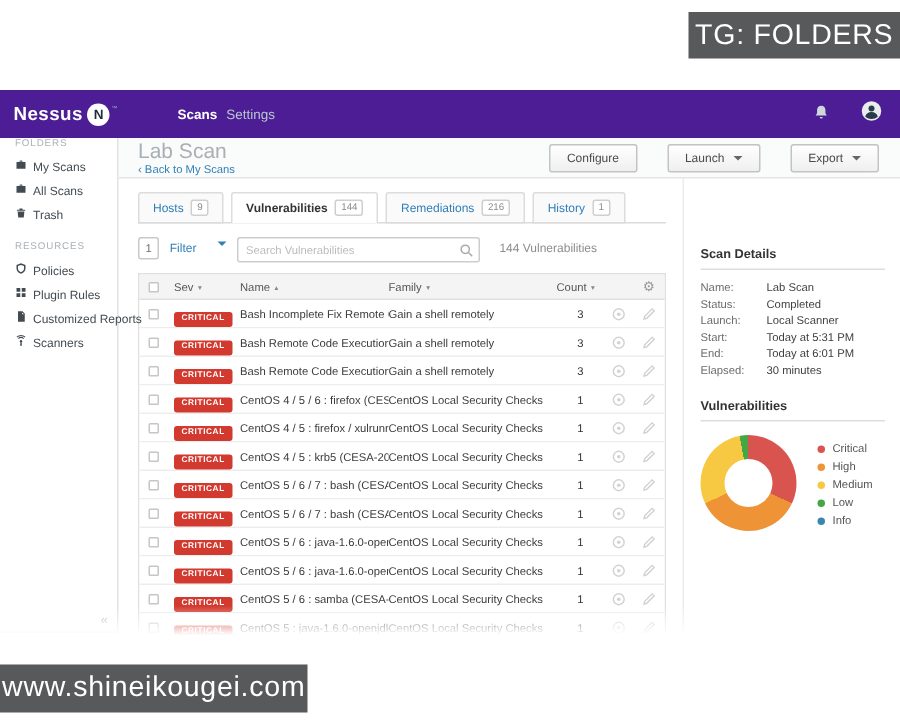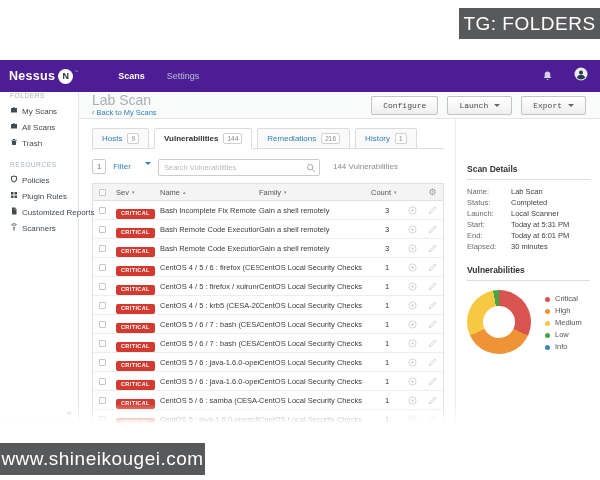--- a/index.html
+++ b/index.html
@@ -13,42 +13,42 @@
   
   .app { position:absolute; top:60px; left:0; width:600px; height:370px; background:#fff; overflow:hidden; }
   .fade { position:absolute; left:0; right:0; bottom:0; height:26px; background:linear-gradient(to bottom, rgba(255,255,255,0), #fff 75%); pointer-events:none; z-index:5; }
 
   
   .topbar { height:32px; background:#4c1d95; display:flex; align-items:center; color:#fff; }
   .brand { display:flex; align-items:flex-start; margin-left:9px; }
   .brand-name { font-size:12.5px; font-weight:bold; letter-spacing:.3px; }
   .brand-badge { width:15px; height:15px; background:#fff; color:#1f2c38; border-radius:50%; font-size:9px; font-weight:bold; display:flex; align-items:center; justify-content:center; margin-left:3px; margin-top:0px; }
   .brand-tm { font-size:4px; color:#9fb0bd; margin-left:1px; }
-  .topnav { display:flex; margin-left:40px; gap:22px; }
+  .topnav { display:flex; margin-left:40px; gap:6px; }
   .topnav-item { font-size:9px; color:#b9c5cf; cursor:pointer; }
   .topnav-item.active { color:#fff; font-weight:bold; }
   .topbar-right { margin-left:auto; display:flex; align-items:center; gap:22px; margin-right:12px; }
 
   
   .mainrow { display:flex; height:344px; }
   .sidebar { width:79px; border-right:1px solid #e2e2e2; border-bottom:1px solid #e2e2e2; height:330px; position:relative; background:#fff; flex:none; }
   .side-heading { font-size:6.5px; color:#a9b1b7; letter-spacing:.6px; padding:0 0 4px 10px; }
   .side-item { display:flex; align-items:center; gap:4px; padding:3px 0 3px 10px; font-size:8px; color:#434b52; cursor:pointer; white-space:nowrap; }
   .side-item svg { flex:none; }
   .side-gap { height:10px; }
   .side-collapse { position:absolute; right:6px; bottom:3px; color:#b5b5b5; font-size:9px; cursor:pointer; }
 
   .main { flex:1; display:flex; flex-direction:column; min-width:0; }
 
   
   .pagehead { height:27px; background:#fafbfb; border-bottom:1px solid #e5e5e5; display:flex; align-items:center; justify-content:space-between; padding:0 14px 0 13px; }
   .ph-left { display:flex; flex-direction:column; justify-content:center; }
   .page-title { font-size:14px; color:#a9b0b5; line-height:15px; }
   .back-link { font-size:7.5px; color:#307fb8; cursor:pointer; }
-  .ph-buttons { display:flex; gap:9px;font-family:Liberation Mono, monospace; }
+  .ph-buttons { display:flex; gap:20px; }
   .btn { font-size:8px; color:#4a4a4a; background:linear-gradient(#ffffff,#efefef); border:1px solid #c3c3c3; border-radius:2px; padding:4px 11px; cursor:pointer; display:flex; align-items:center; gap:6px; }
   .caret { display:inline-block; width:0; height:0; border-left:3px solid transparent; border-right:3px solid transparent; border-top:3.5px solid #666; }
 
   .contentrow { display:flex; flex:1; min-height:0; }
   .center { flex:1; min-width:0; padding:9px 11px 0 13px; }
 
   
   .tabs { display:flex; gap:5px; border-bottom:1px solid #dcdcdc; }
   .tab { display:flex; align-items:center; gap:5px; font-size:8px; color:#307fb8; background:#fafafa; border:1px solid #dcdcdc; border-radius:2px 2px 0 0; padding:4px 9px; margin-bottom:-1px; cursor:pointer; }
   .tab.active { background:#fff; color:#333; font-weight:bold; border-bottom-color:#fff; }

